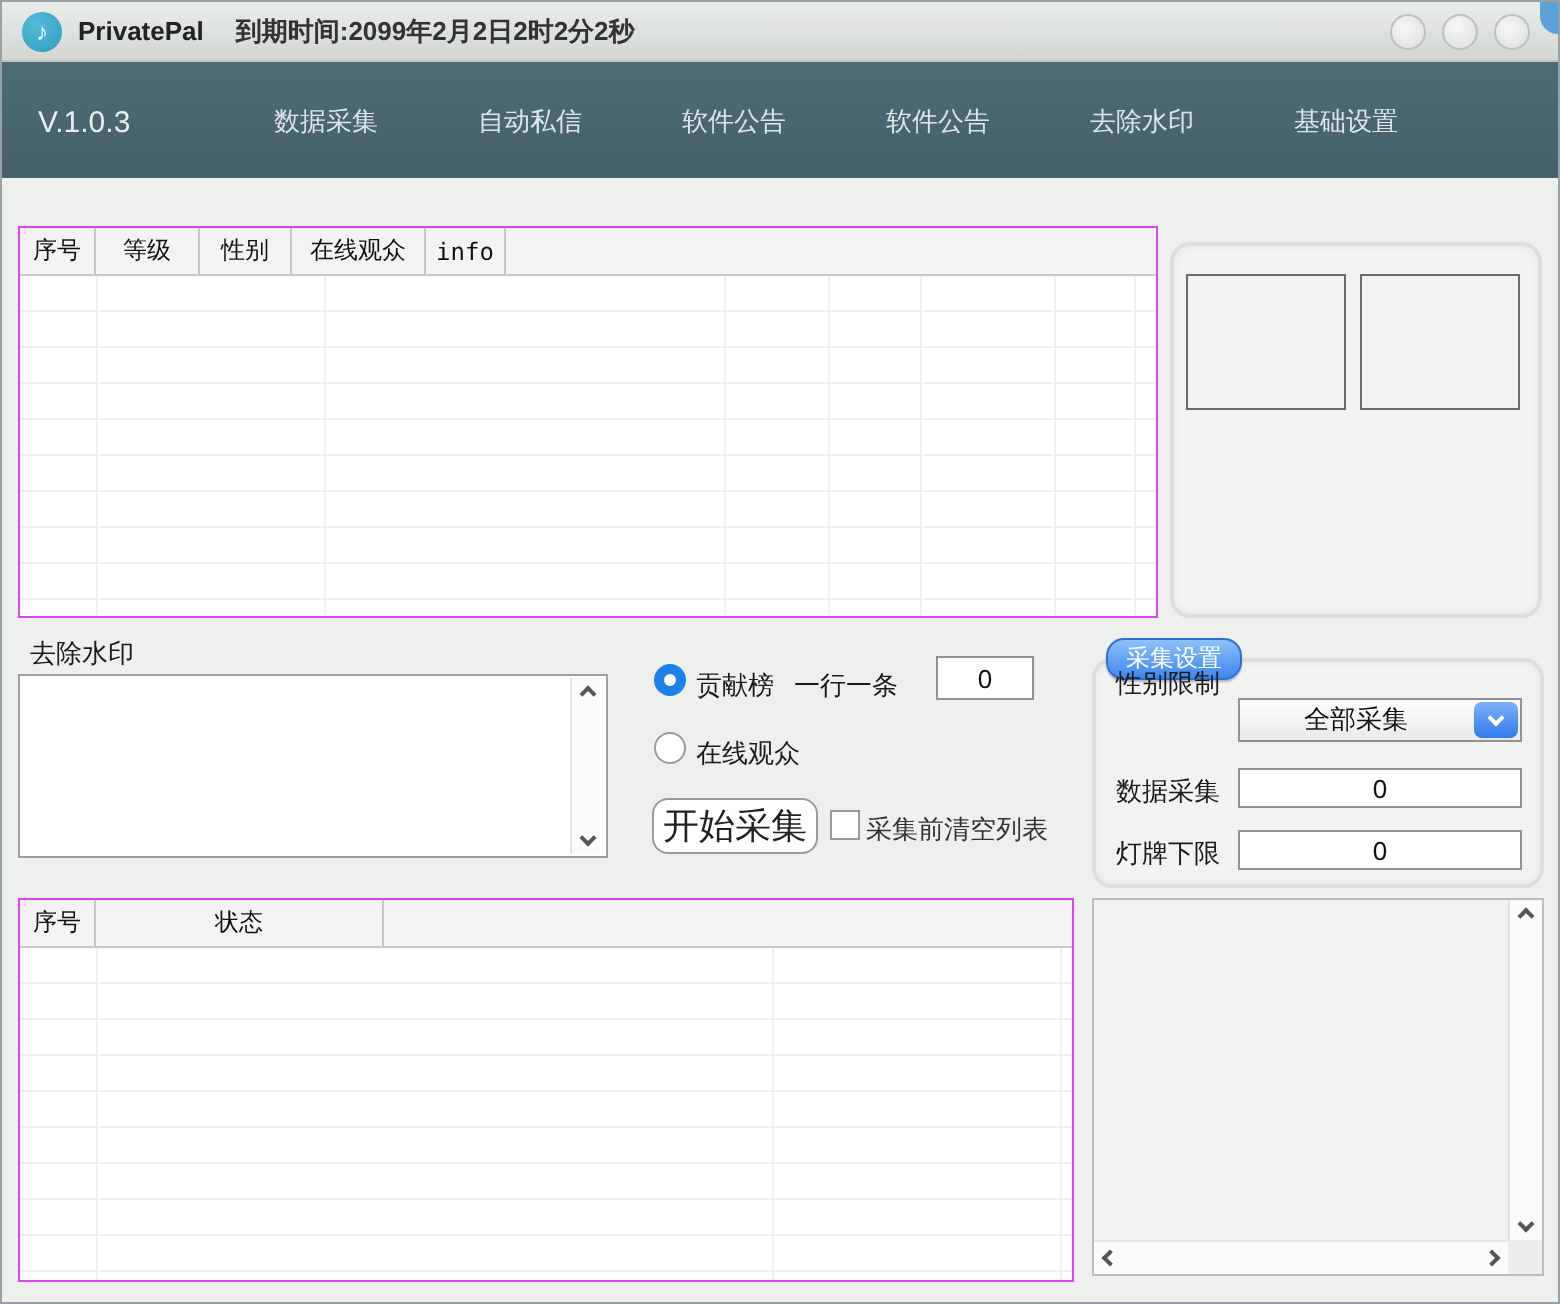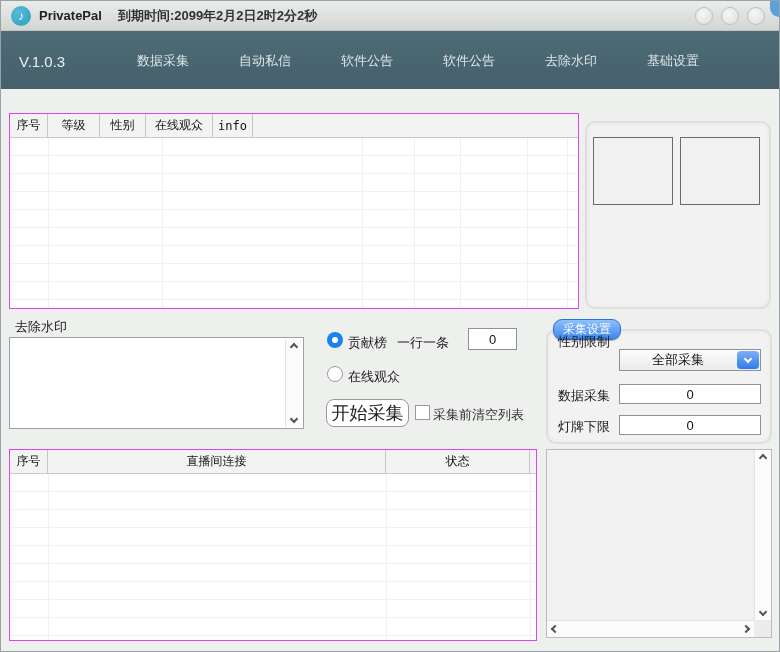--- a/index.html
+++ b/index.html
@@ -165,21 +165,20 @@
     </div>
   </div>
   <div class="lbl" style="left:557px; top:386px;">数据采集</div>
   <input class="txt-input" style="left: 618px; top: 383px; width: 142px; height: 20px;" value="0">
   <div class="lbl" style="left:557px; top:417px;">灯牌下限</div>
   <input class="txt-input" style="left: 618px; top: 414px; width: 142px; height: 20px;" value="0">
 
   <div class="tbl" style="left:8px; top:448px; width:528px; height:192px;">
     <div class="tbl-head">
       <div class="th" style="width:38px">序号</div>
-      <div class="th" style="width:338px">直播间连接</div>
       <div class="th" style="width:144px">状态</div>
       <div class="th" style="flex:1; border-right:none"></div>
     </div>
     <div class="tbl-body">
       <div class="col-line" style="left:38px"></div>
       <div class="col-line" style="left:376px"></div>
       <div class="col-line" style="left:520px"></div>
     </div>
   </div>
 

